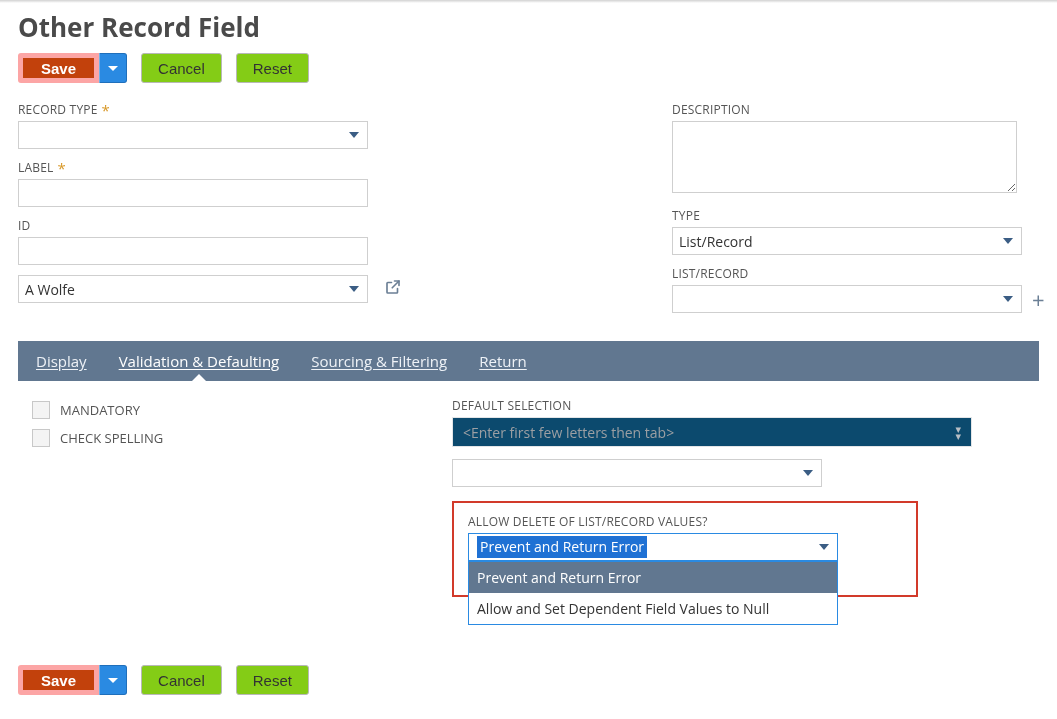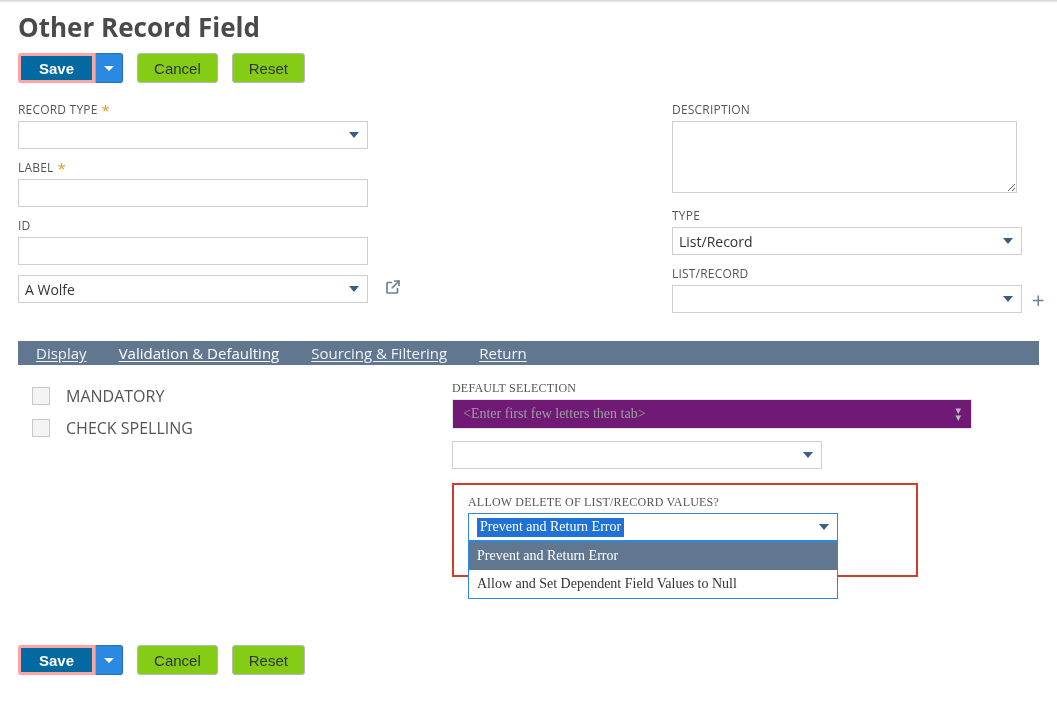--- a/index.html
+++ b/index.html
@@ -41,22 +41,22 @@
     align-items: center;
     justify-content: center;
     border: 1px solid #b8b8b8;
     background: #84cc16;
     color: #333;
   }
   .save-group {
     display: flex;
   }
   .btn-primary {
-    background: #0369a1;
-    border: 3px solid #fca5a5;
+    background: #c2410c;
+    border: 5px solid #fca5a5;
     color: #fff;
     font-weight: 600;
     border-top-right-radius: 0;
     border-bottom-right-radius: 0;
     padding: 0 18px;
   }
   .btn-primary-dd {
     width: 28px;
     background: #2a8ae2;
     border: 1px solid #1f6fbb;
@@ -131,21 +131,21 @@
   .popout-icon svg { width: 18px; height: 18px; }
 
   .listrecord-row { display:flex; align-items:center; gap:10px; }
   .plus-icon { font-size: 22px; color:#6b7f95; font-weight: 400; cursor:pointer; line-height: 18px;}
 
   .tabstrip {
     margin-top: 18px;
     background: #617790;
     display: flex;
     align-items: center;
-    height: 24px;
+    height: 40px;
     padding: 0 16px;
     gap: 28px;
     color: #fff;
     font-size: 15px;
   }
   .tab {
     cursor: pointer;
     padding: 0 2px;
     color: #eef2f7;
     position: relative;
@@ -165,41 +165,41 @@
     border-left: 7px solid transparent;
     border-right: 7px solid transparent;
     border-bottom: 7px solid #fff;
   }
 
   .tab-body {
     padding: 16px 14px 8px 14px;
     display: flex;
   }
   .tab-col-left { flex: 0 0 420px; }
-  .tab-col-right { flex: 1; font-family: Liberation Serif, serif; }
+  .tab-col-right { flex: 1; }
 
   .check-row {
     display: flex;
     align-items: center;
-    gap: 16px;
+    gap: 10px;
     margin: 4px 0 10px 0;
-    font-size: 16px;
+    font-size: 13px;
     color: #555;
   }
   .checkbox {
     width: 18px; height: 18px;
     border: 1px solid #c8c8c8;
     background: #f4f4f4;
     cursor: pointer;
   }
 
   .disabled-select {
     width: 520px;
     height: 30px;
-    background: #701a75;
+    background: #0c4a6e;
     border: 1px solid #e3e5e7;
     display:flex; align-items:center; justify-content:space-between;
     padding: 0 10px;
     color: #9c9fa3;
     font-size: 14px;
   }
   .dbl-chev {
     color: #b8bec4;
     font-size: 11px;
     line-height: 7px;

